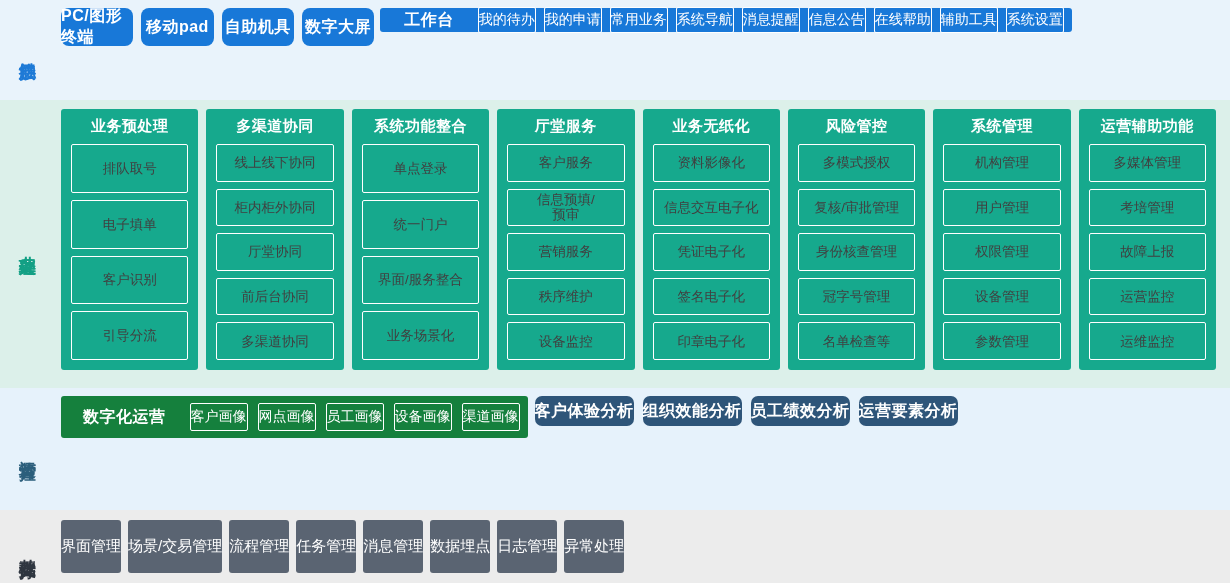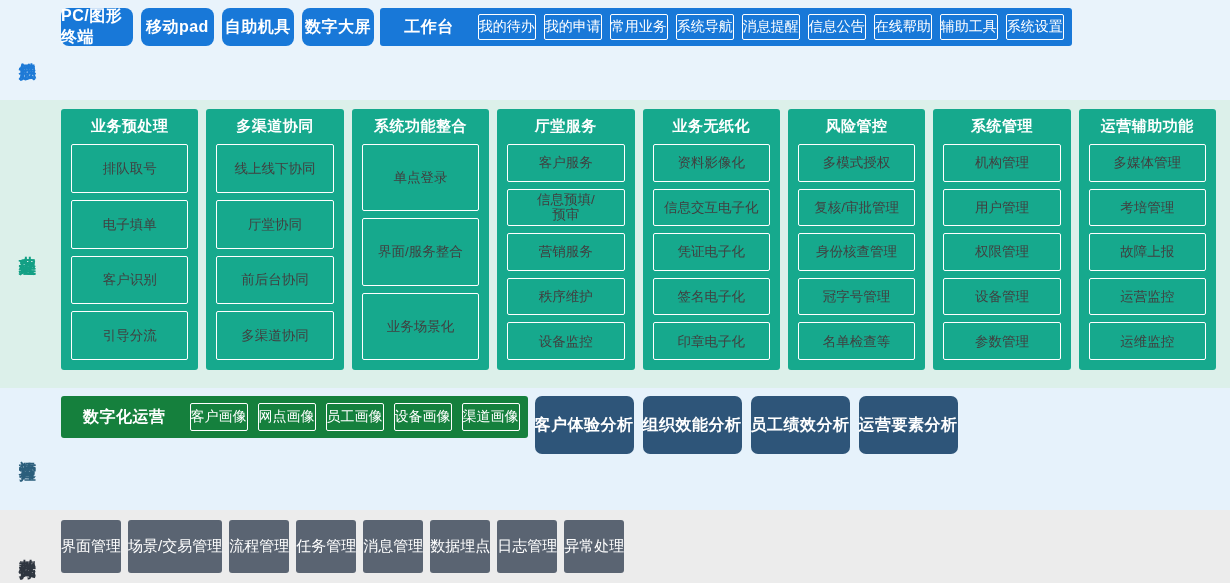--- a/index.html
+++ b/index.html
@@ -32,21 +32,21 @@
   .l1 .layer-label { color: #1e7ad6; }
   .l1-body { padding: 8px 14px 7px 6px; gap: 6px; }
   .l1-row-top { display: flex; gap: 8px; }
   .chan-box {
     flex: 1 1 0; height: 38px; border-radius: 8px;
     background: #1878d8; color: #ffffff;
     display: flex; align-items: center; justify-content: center;
     font-size: 16px; font-weight: bold; letter-spacing: .5px;
   }
   .l1-row-bot {
-    background: #1878d8; border-radius: 3px; height: 38px;
+    background: #1878d8; border-radius: 3px; height: 24px;
     display: flex; align-items: center; padding: 8px 8px; gap: 8px;
   }
   .wk-title {
     color: #ffffff; font-size: 16px; font-weight: bold;
     padding: 0 16px; white-space: nowrap; letter-spacing: .5px;
   }
   .wk-item {
     flex: 1 1 0; height: 26px; border: 1px solid #ffffff; border-radius: 2px;
     color: #ffffff; font-size: 14px;
     display: flex; align-items: center; justify-content: center; white-space: nowrap;
@@ -85,21 +85,21 @@
   }
   .ops-title {
     color: #ffffff; font-size: 16px; font-weight: bold;
     padding: 0 14px; white-space: nowrap; letter-spacing: .5px;
   }
   .ops-item {
     flex: 1 1 0; height: 28px; border: 1px solid #ffffff; border-radius: 2px;
     color: #ffffff; font-size: 14px;
     display: flex; align-items: center; justify-content: center; white-space: nowrap;
   }
-  .ops-row2 { display: flex; gap: 9px; height: 58px; }
+  .ops-row2 { display: flex; gap: 9px; height: 30px; }
   .ops-wide {
     flex: 1 1 0; background: #2e5579; border-radius: 7px;
     color: #ffffff; font-size: 16px; font-weight: bold;
     display: flex; align-items: center; justify-content: center;
     letter-spacing: .5px; white-space: nowrap;
   }
 
   
   .l4 { background: #ececec; height: 73px; }
   .l4 .layer-label { color: #2f3640; }
@@ -153,28 +153,30 @@
           <div class="col-title">业务预处理</div>
           <div class="cell">排队取号</div>
           <div class="cell">电子填单</div>
           <div class="cell">客户识别</div>
           <div class="cell">引导分流</div>
         </div>
 
         <div class="col">
           <div class="col-title">多渠道协同</div>
           <div class="cell">线上线下协同</div>
+          <div class="cell">柜内柜外协同</div>
           <div class="cell">厅堂协同</div>
           <div class="cell">前后台协同</div>
           <div class="cell">多渠道协同</div>
         </div>
 
         <div class="col">
           <div class="col-title">系统功能整合</div>
           <div class="cell">单点登录</div>
+          <div class="cell">统一门户</div>
           <div class="cell">界面/服务整合</div>
           <div class="cell">业务场景化</div>
         </div>
 
         <div class="col">
           <div class="col-title">厅堂服务</div>
           <div class="cell">客户服务</div>
           <div class="cell">信息预填/
 预审</div>
           <div class="cell">营销服务</div>

